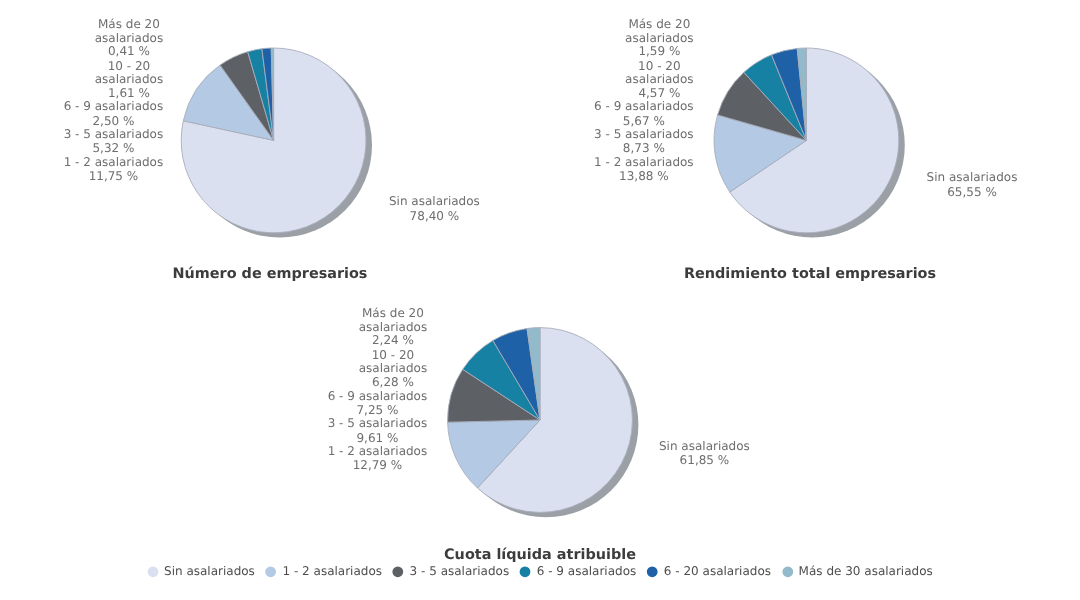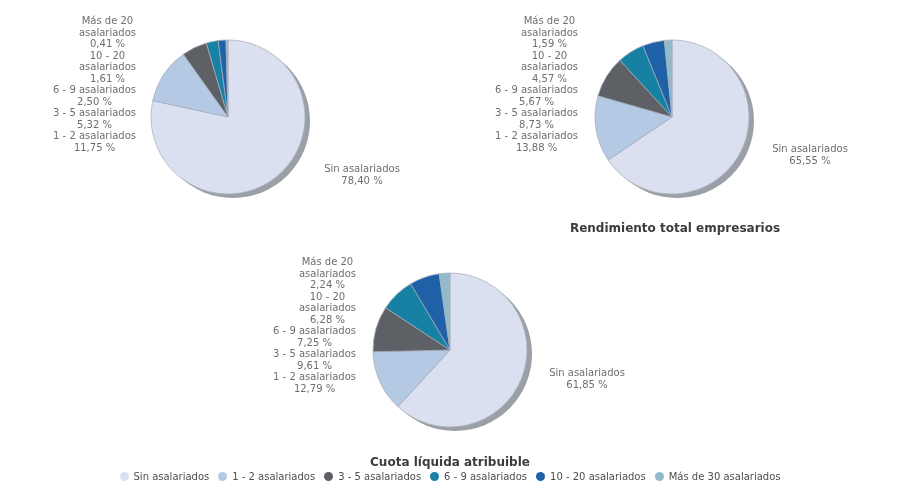--- a/index.html
+++ b/index.html
@@ -96,20 +96,21 @@
         <circle cx="90" cy="89" r="77" fill="#9ba0a7"></circle>
         <path d="M85,85 L85.00,8.00 A77,77 0 1 1 9.76,68.64 Z" fill="#dbe0f0" stroke="#a9aebc" stroke-width="0.75"></path>
         <path d="M85,85 L9.76,68.64 A77,77 0 0 1 40.37,22.26 Z" fill="#b4c9e3" stroke="#a9aebc" stroke-width="0.75"></path>
         <path d="M85,85 L40.37,22.26 A77,77 0 0 1 63.42,11.09 Z" fill="#5d6064" stroke="#a9aebc" stroke-width="0.75"></path>
         <path d="M85,85 L63.42,11.09 A77,77 0 0 1 75.25,8.62 Z" fill="#1781a3" stroke="#a9aebc" stroke-width="0.75"></path>
         <path d="M85,85 L75.25,8.62 A77,77 0 0 1 83.02,8.03 Z" fill="#1f61a6" stroke="#a9aebc" stroke-width="0.75"></path>
         <path d="M85,85 L83.02,8.03 A77,77 0 0 1 85.00,8.00 Z" fill="#92bacb" stroke="#a9aebc" stroke-width="0.75"></path>
       </svg>
     <div class="label-right" style="left:362px; top:163px;">Sin asalariados
 78,40 %</div>
+    <div class="chart-title" style="top:221px;">Número de empresarios</div>
   </div>
 
   <div class="chart" style="left:450px; top:0px; width:450px; height:245px;">
     <div class="labels-left" style="right:322px; top:15px;">
       <div class="lbl">Más de 20
 asalariados
 1,59 %</div>
       <div class="lbl">10 - 20
 asalariados
 4,57 %</div>
@@ -175,21 +176,21 @@
     <div class="legend-item">
       <span class="legend-dot" style="background: rgb(93, 96, 100);"></span>
       <span class="legend-label">3 - 5 asalariados</span>
     </div>
     <div class="legend-item">
       <span class="legend-dot" style="background: rgb(23, 129, 163);"></span>
       <span class="legend-label">6 - 9 asalariados</span>
     </div>
     <div class="legend-item">
       <span class="legend-dot" style="background: rgb(31, 97, 166);"></span>
-      <span class="legend-label">10 - 20 asalariados</span>
+      <span class="legend-label">6 - 20 asalariados</span>
     </div>
     <div class="legend-item">
       <span class="legend-dot" style="background: rgb(146, 186, 203);"></span>
       <span class="legend-label">Más de 30 asalariados</span>
     </div>
   </div>
 
 </div>
 
 </body></html>

